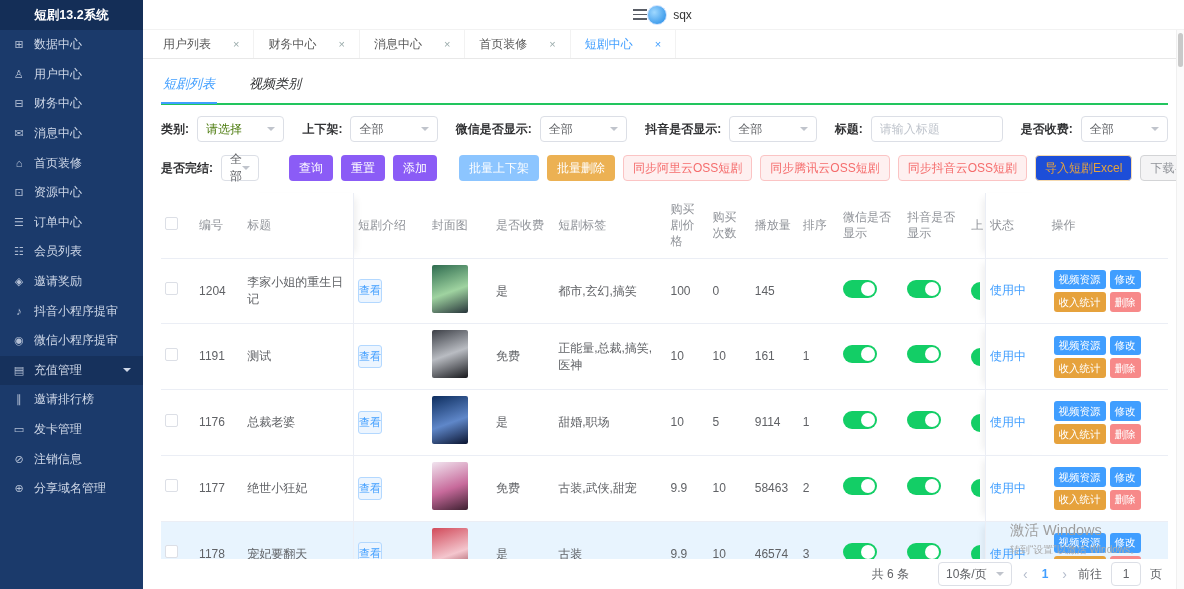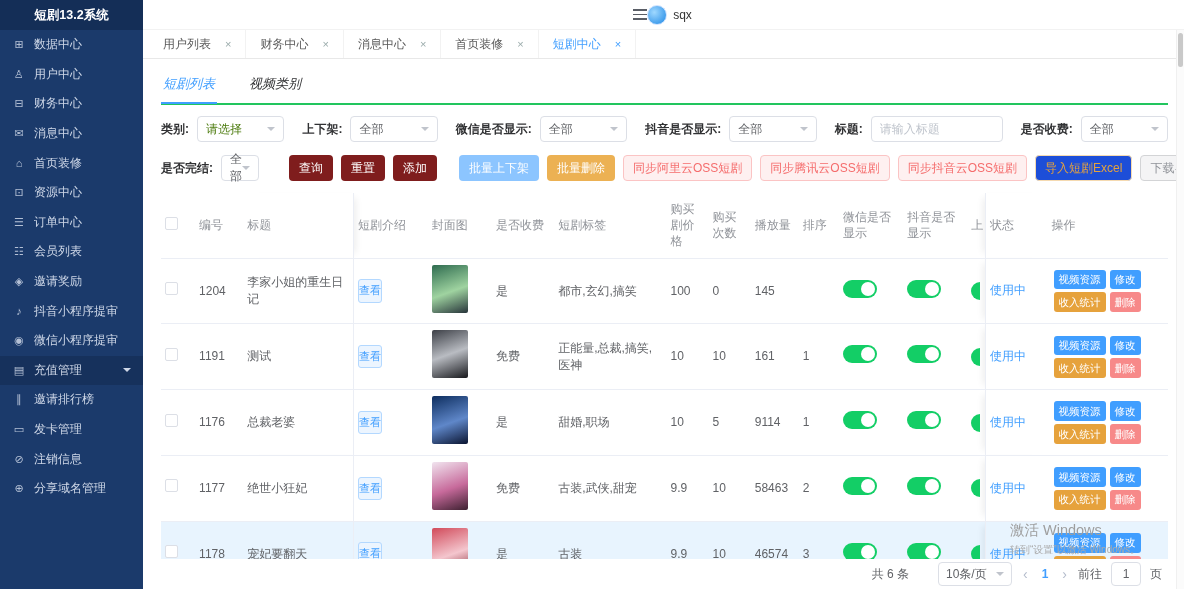--- a/index.html
+++ b/index.html
@@ -18,21 +18,21 @@
   
   .main { flex:1; min-width:0; display:flex; flex-direction:column; position:relative; background:#fff; }
   .topbar { height:30px; border-bottom:1px solid #f2f2f2; display:flex; align-items:center; justify-content:center; padding:0 14px 0 12px; }
   .burger { display:flex; flex-direction:column; gap:3px; cursor:pointer; }
   .burger span { width:14px; height:1.6px; background:#5a5e66; display:block; }
   .userbox { display:flex; align-items:center; gap:6px; }
   .avatar { width:20px; height:20px; border-radius:50%; background:radial-gradient(circle at 35% 35%, #9fd8ff, #1e88e5); border:1px solid #cfe3ff; }
   .username { font-size:12px; color:#333; }
 
   .tabbar { height:29px; border-bottom:1px solid #e8e8e8; display:flex; align-items:stretch; padding-left:6px; }
-  .ttab { display:flex; align-items:center; gap:14px; padding:0 14px; font-size:12px; color:#595959; border-right:1px solid #f2f2f2; cursor:pointer; }
+  .ttab { display:flex; align-items:center; gap:22px; padding:0 14px; font-size:12px; color:#595959; border-right:1px solid #f2f2f2; cursor:pointer; }
   .ttab .x { font-size:11px; color:#9aa; }
   .ttab.active { color:#409eff;justify-content:center; }
   .ttab.active .x { color:#409eff; }
 
   
   .content { flex:1; position:relative; overflow:hidden; padding:10px 16px 0 18px; }
   .module-tabs { display:flex; gap:30px; border-bottom:2px solid #22c55e;font-style:italic; }
   .mtab { padding:6px 2px 9px; font-size:13px; color:#303133; cursor:pointer; }
   .mtab.active { color:#409eff; border-bottom:2px solid #409eff; margin-bottom:-1px; }
 
@@ -40,21 +40,21 @@
   .flabel { font-weight:bold; color:#303133; white-space:nowrap; margin:0 8px 0 18px; }
   .flabel.first { margin-left:0; }
   .fselect { width:92px; height:26px; border:1px solid #dcdfe6; border-radius:4px; background:#fff; display:flex; align-items:center; justify-content:space-between; padding:0 8px; cursor:pointer; }
   .fselect .val { color:#606266; }
   .fselect .val.ph { color:#4d7c0f; }
   .car { width:0; height:0; border-left:4px solid transparent; border-right:4px solid transparent; border-top:4px solid #c0c4cc; }
   .finput { width:132px; height:26px; border:1px solid #dcdfe6; border-radius:4px; padding:0 8px; font-size:12px; color:#606266; outline:none; }
   .finput::placeholder { color:#bfc4cc; }
 
   .btn { height:26px; border-radius:4px; padding:0 9px; font-size:12px; display:inline-flex; align-items:center; border:1px solid transparent; cursor:pointer; margin-left:8px; white-space:nowrap; font-family:inherit; }
-  .btn-primary { background:#7f1d1d; color:#fff; }
+  .btn-primary { background:#8b5cf6; color:#fff; }
   .btn-lightblue { background:#8cc5ff; color:#fff; margin-left:22px; }
   .btn-orange { background:#ecb153; color:#fff; }
   .btn-danger-plain { background:#fef0f0; color:#f56c6c; border-color:#fbc4c4; }
   .btn-warn-plain { background:#1d4ed8; color:#e6a23c; border-color:#f5dab1;text-align:center; }
   .btn-info-plain { background:#f4f4f5; color:#909399; border-color:#d3d4d6; }
   .gap-search { margin-left:30px; }
 
   
   .tbl { width:100%; border-collapse:collapse; table-layout:fixed; margin-top:10px; }
   .tbl th { font-weight:normal; color:#909399; text-align:left; padding:8px 4px; border-bottom:1px solid #ebeef5; font-size:12px; line-height:1.35; vertical-align:middle; }

